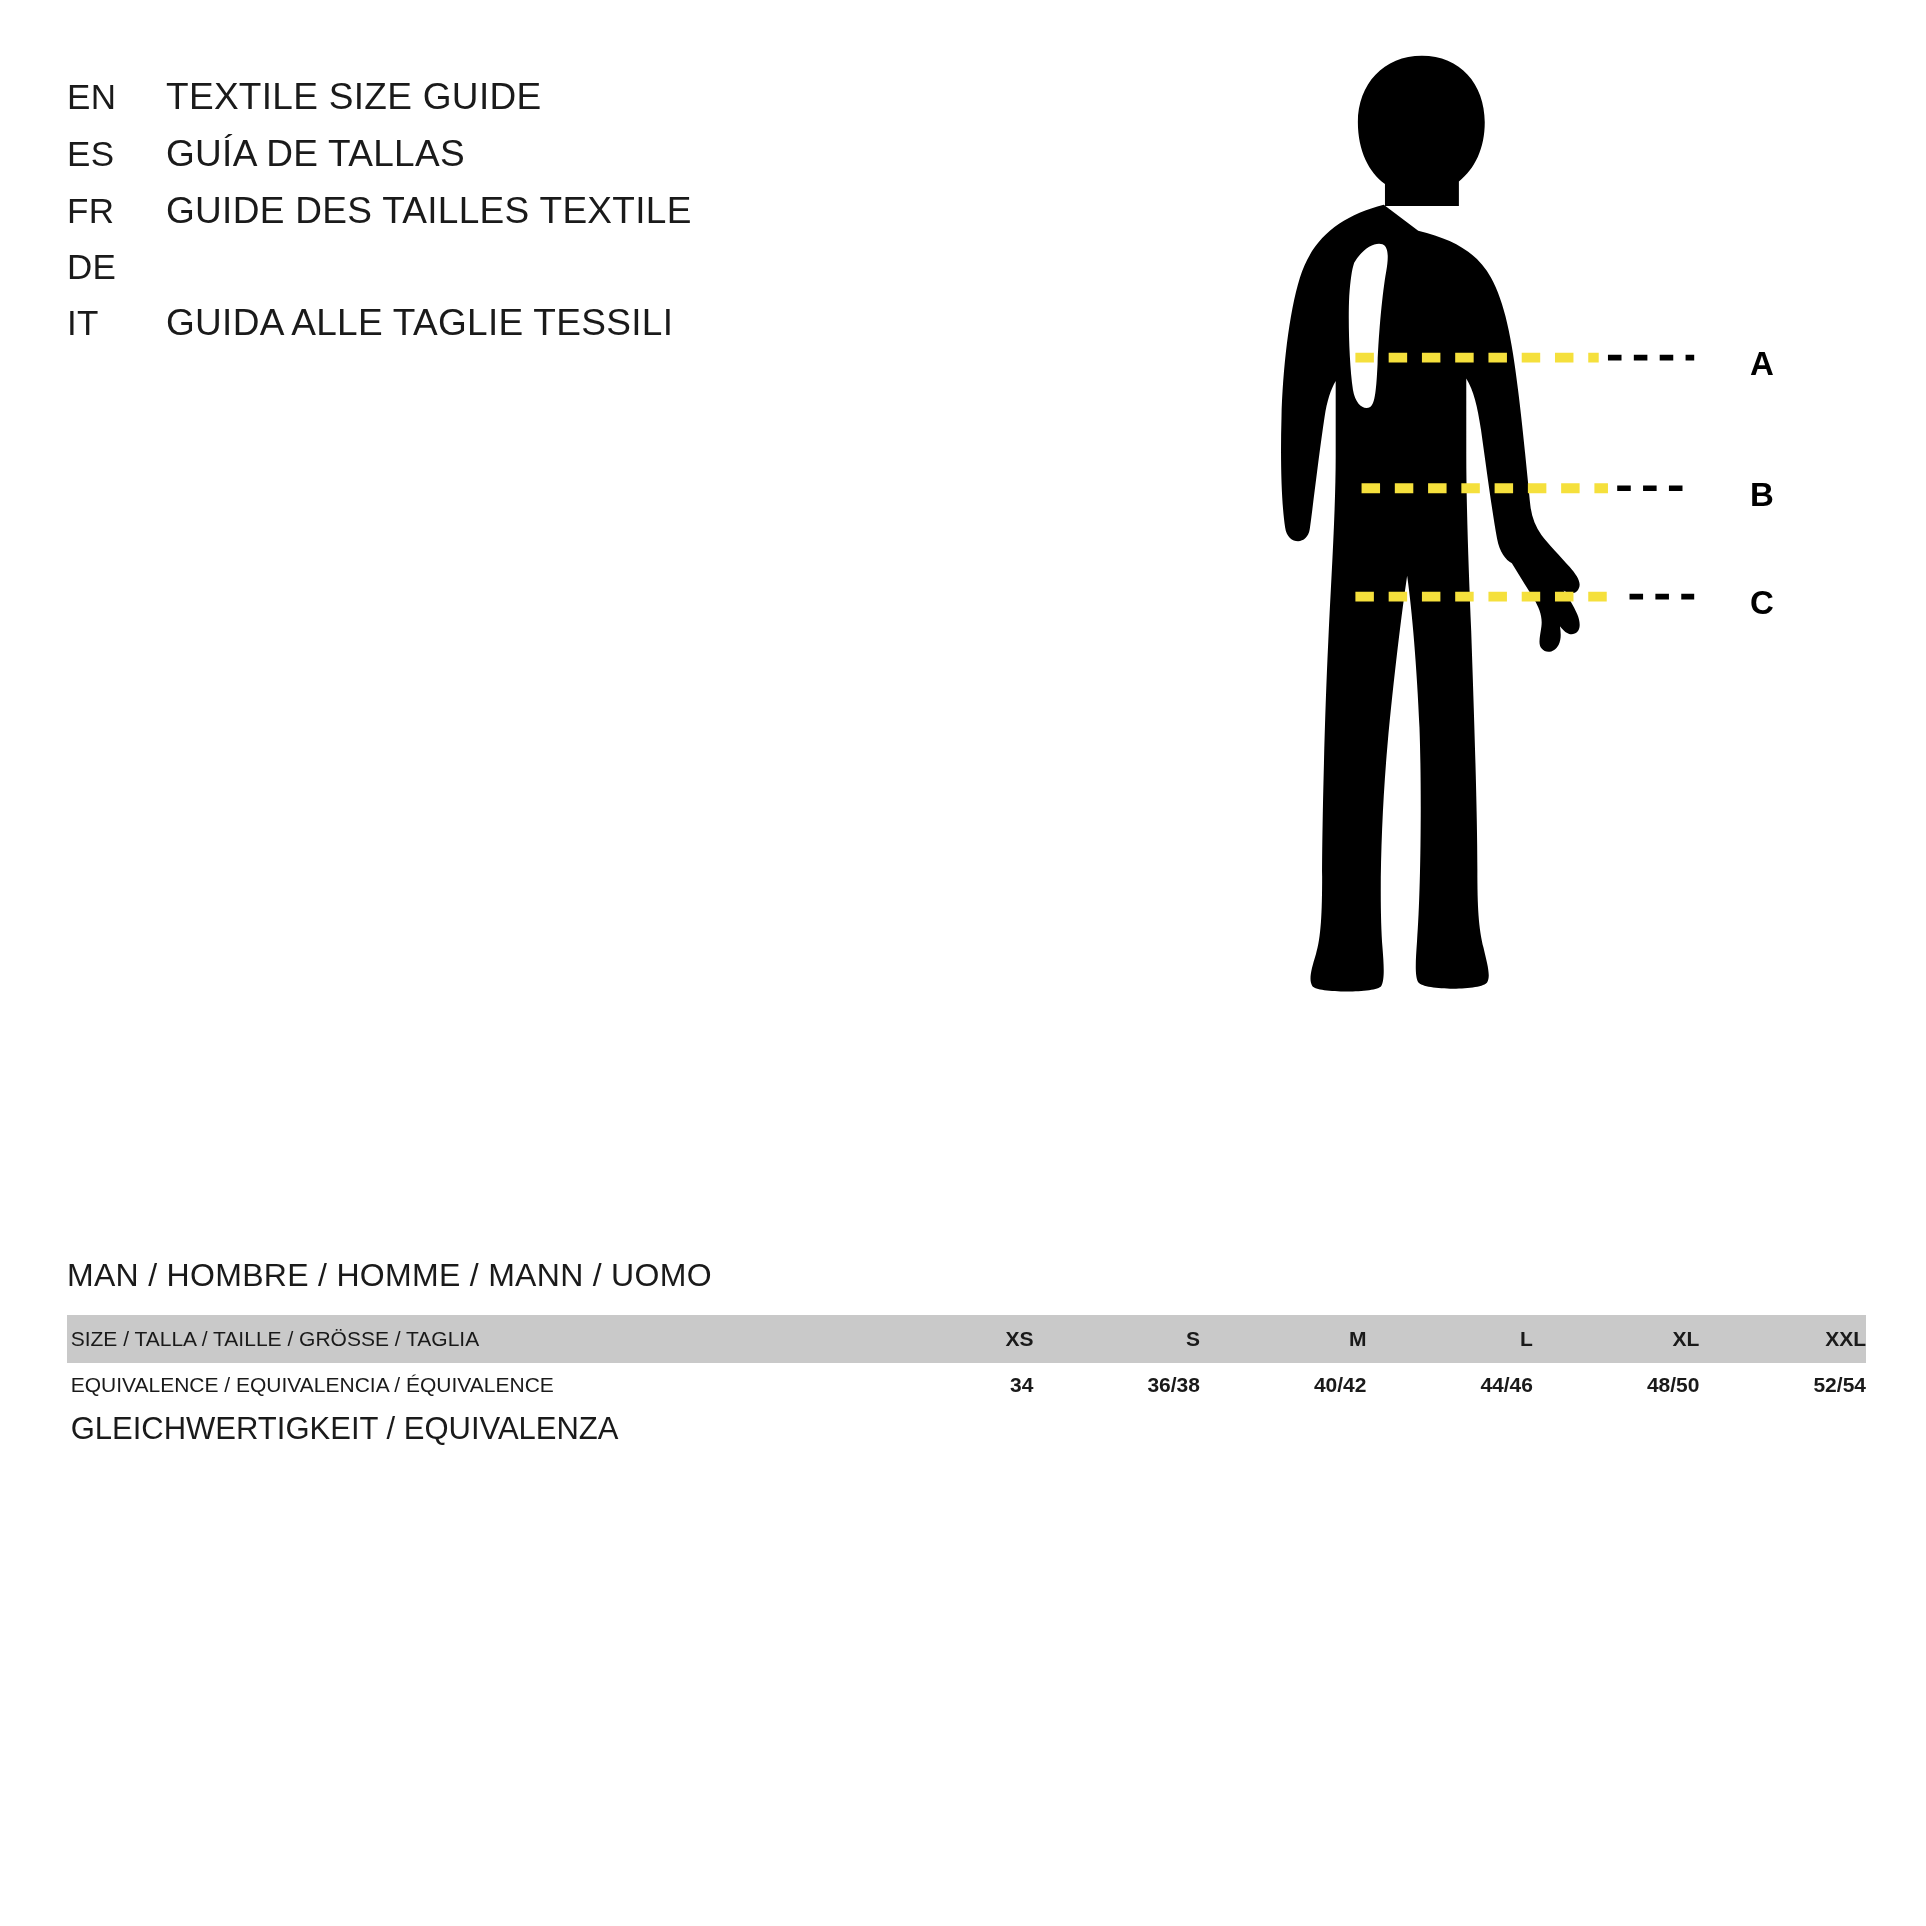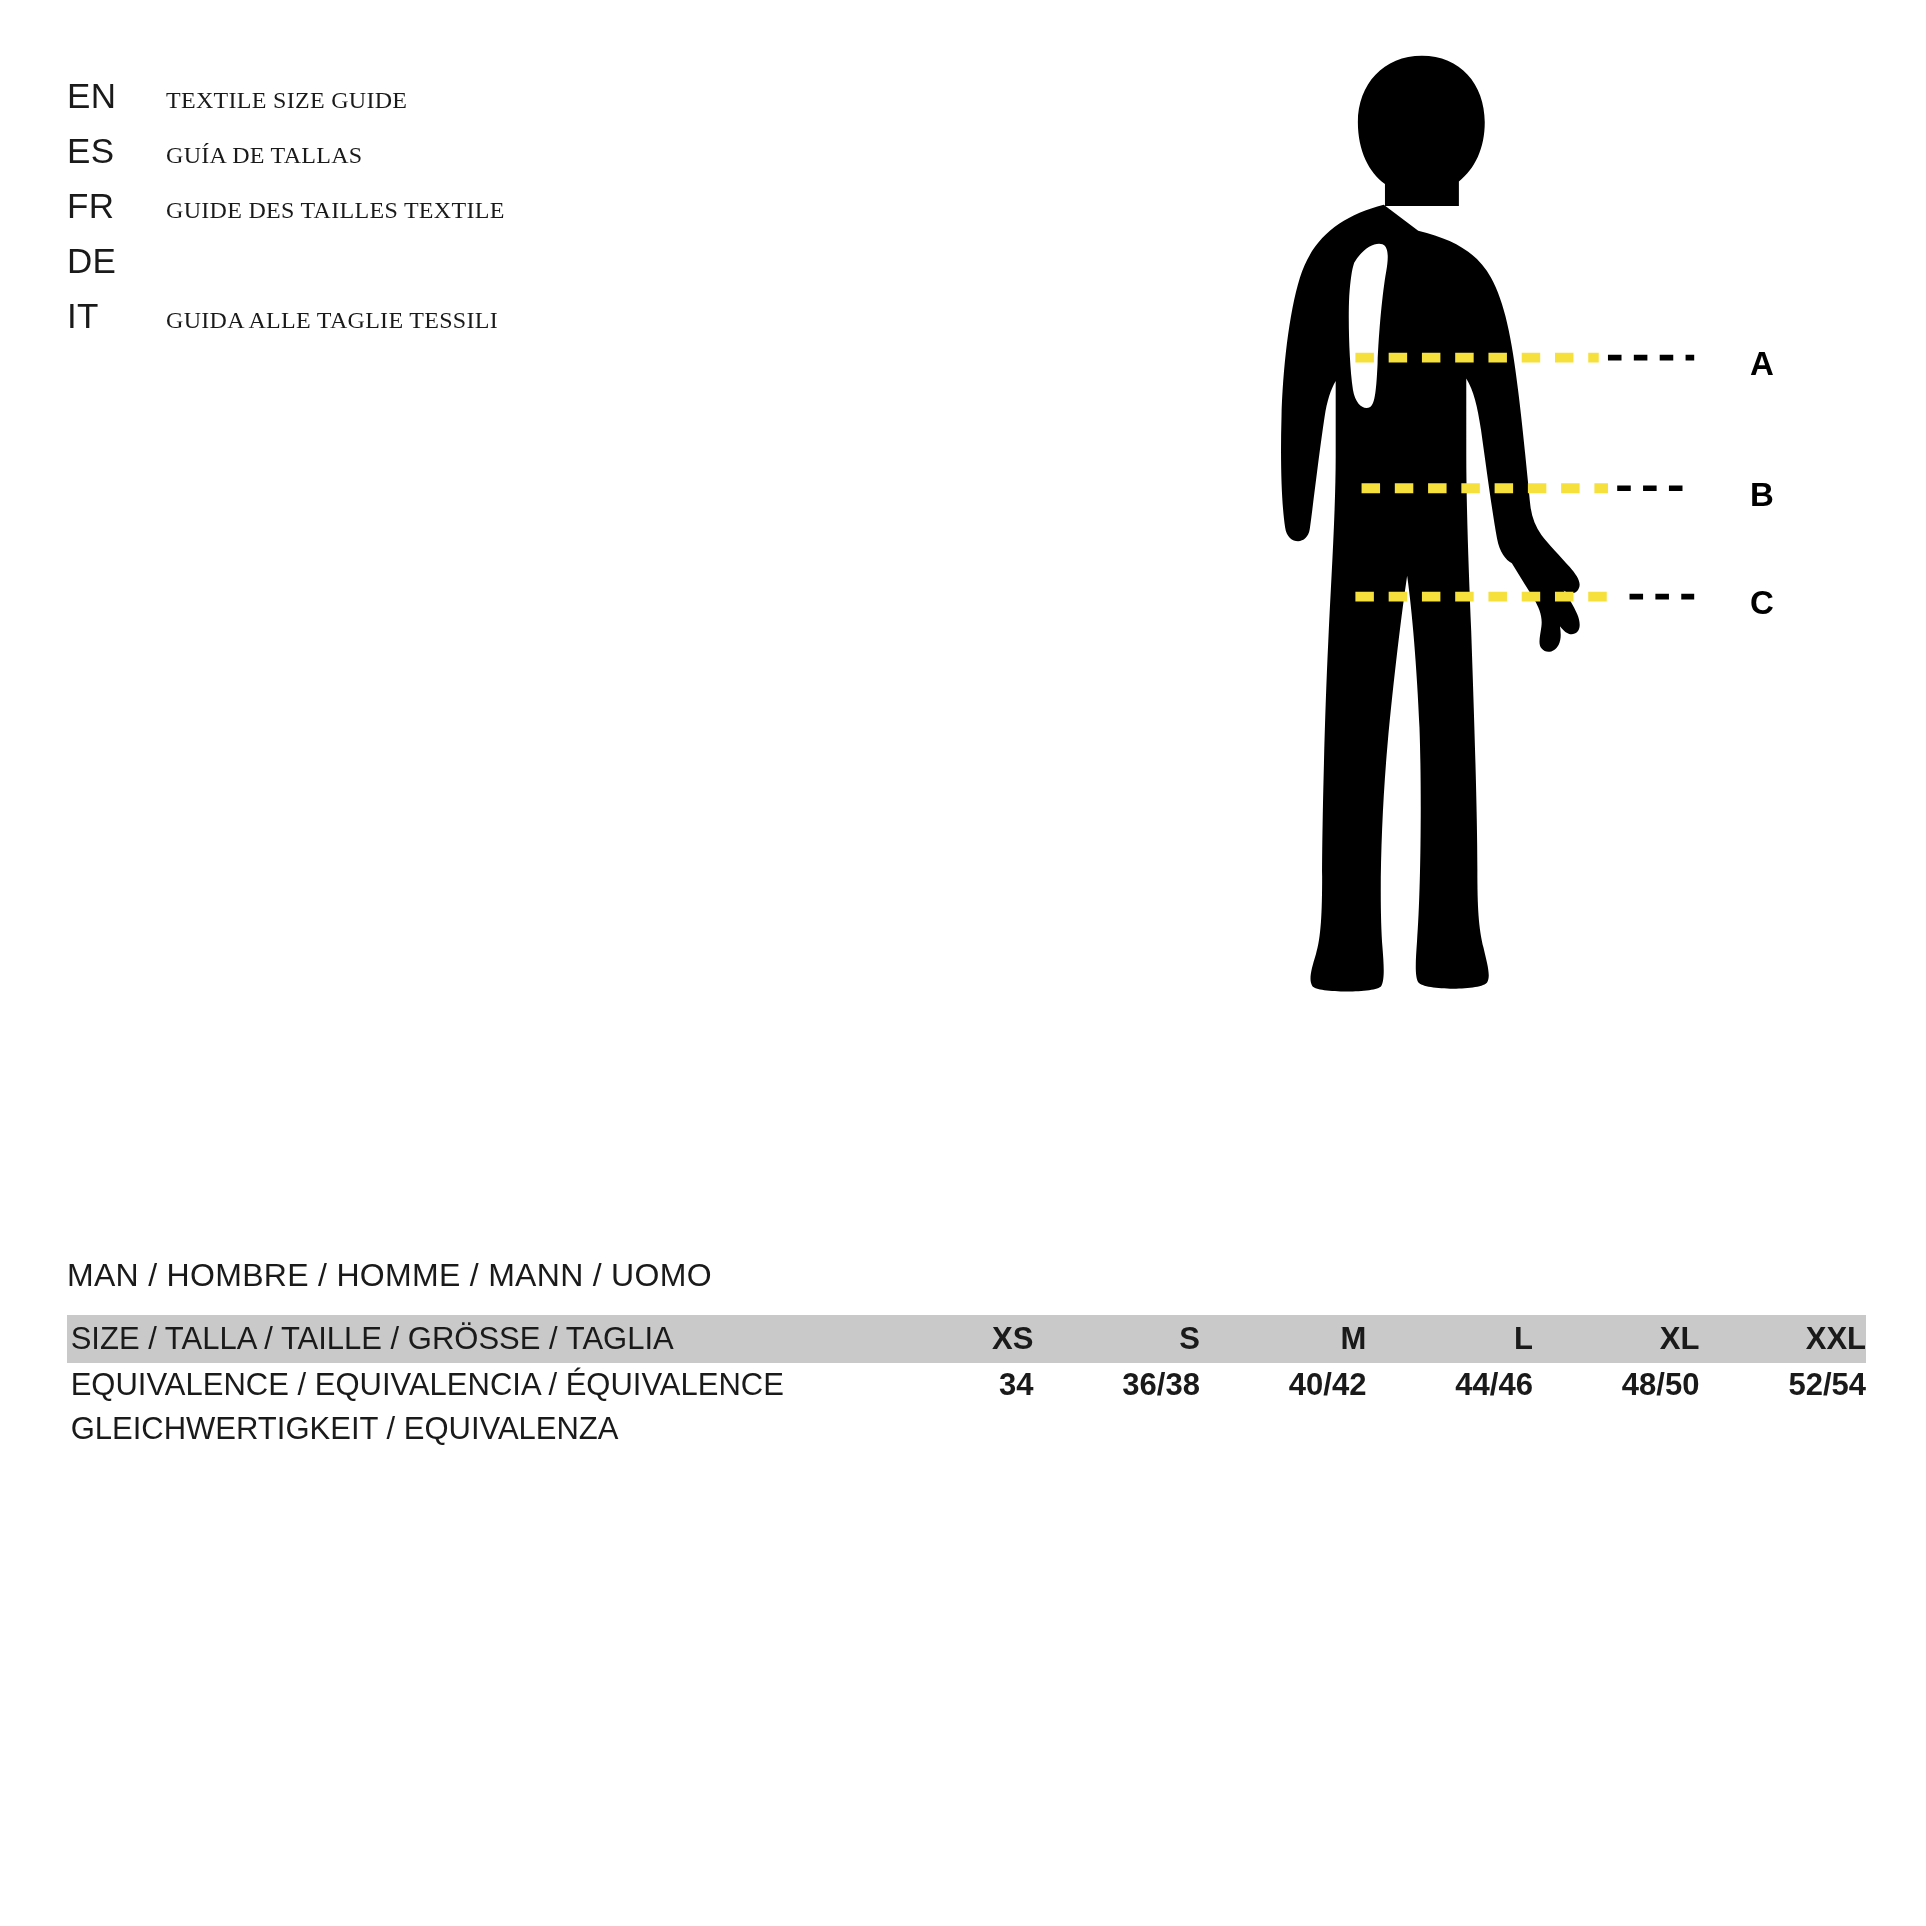--- a/index.html
+++ b/index.html
@@ -29,25 +29,24 @@
     margin-bottom: 15px;
   }
   .legend-code {
     width: 99px;
     flex: 0 0 99px;
     font-size: 35px;
     letter-spacing: 0.3px;
     color: #1a1a1a;
   }
   .legend-text {
-    font-size: 24px;
+    font-size: 37px;
     letter-spacing: 0.3px;
     color: #1a1a1a;
     white-space: nowrap;
-    font-family: Liberation Serif, serif;
   }
 
   
   .figure-wrap {
     position: absolute;
     left: 1263px;
     top: 37px;
     width: 616px;
     height: 1171px;
   }
@@ -78,21 +77,21 @@
     letter-spacing: 0.3px;
     margin-bottom: 21px;
     color: #1a1a1a;
   }
   table.size-table {
     border-collapse: collapse;
     width: 1799px;
     table-layout: fixed;
   }
   table.size-table td {
-    font-size: 31px;
+    font-size: 21px;
     color: #1a1a1a;
     padding: 0;
     vertical-align: top;
   }
   .row-header td {
     background: #c9c9c9;
     height: 48px;
     line-height: 48px;
   }
   .row-values td {

